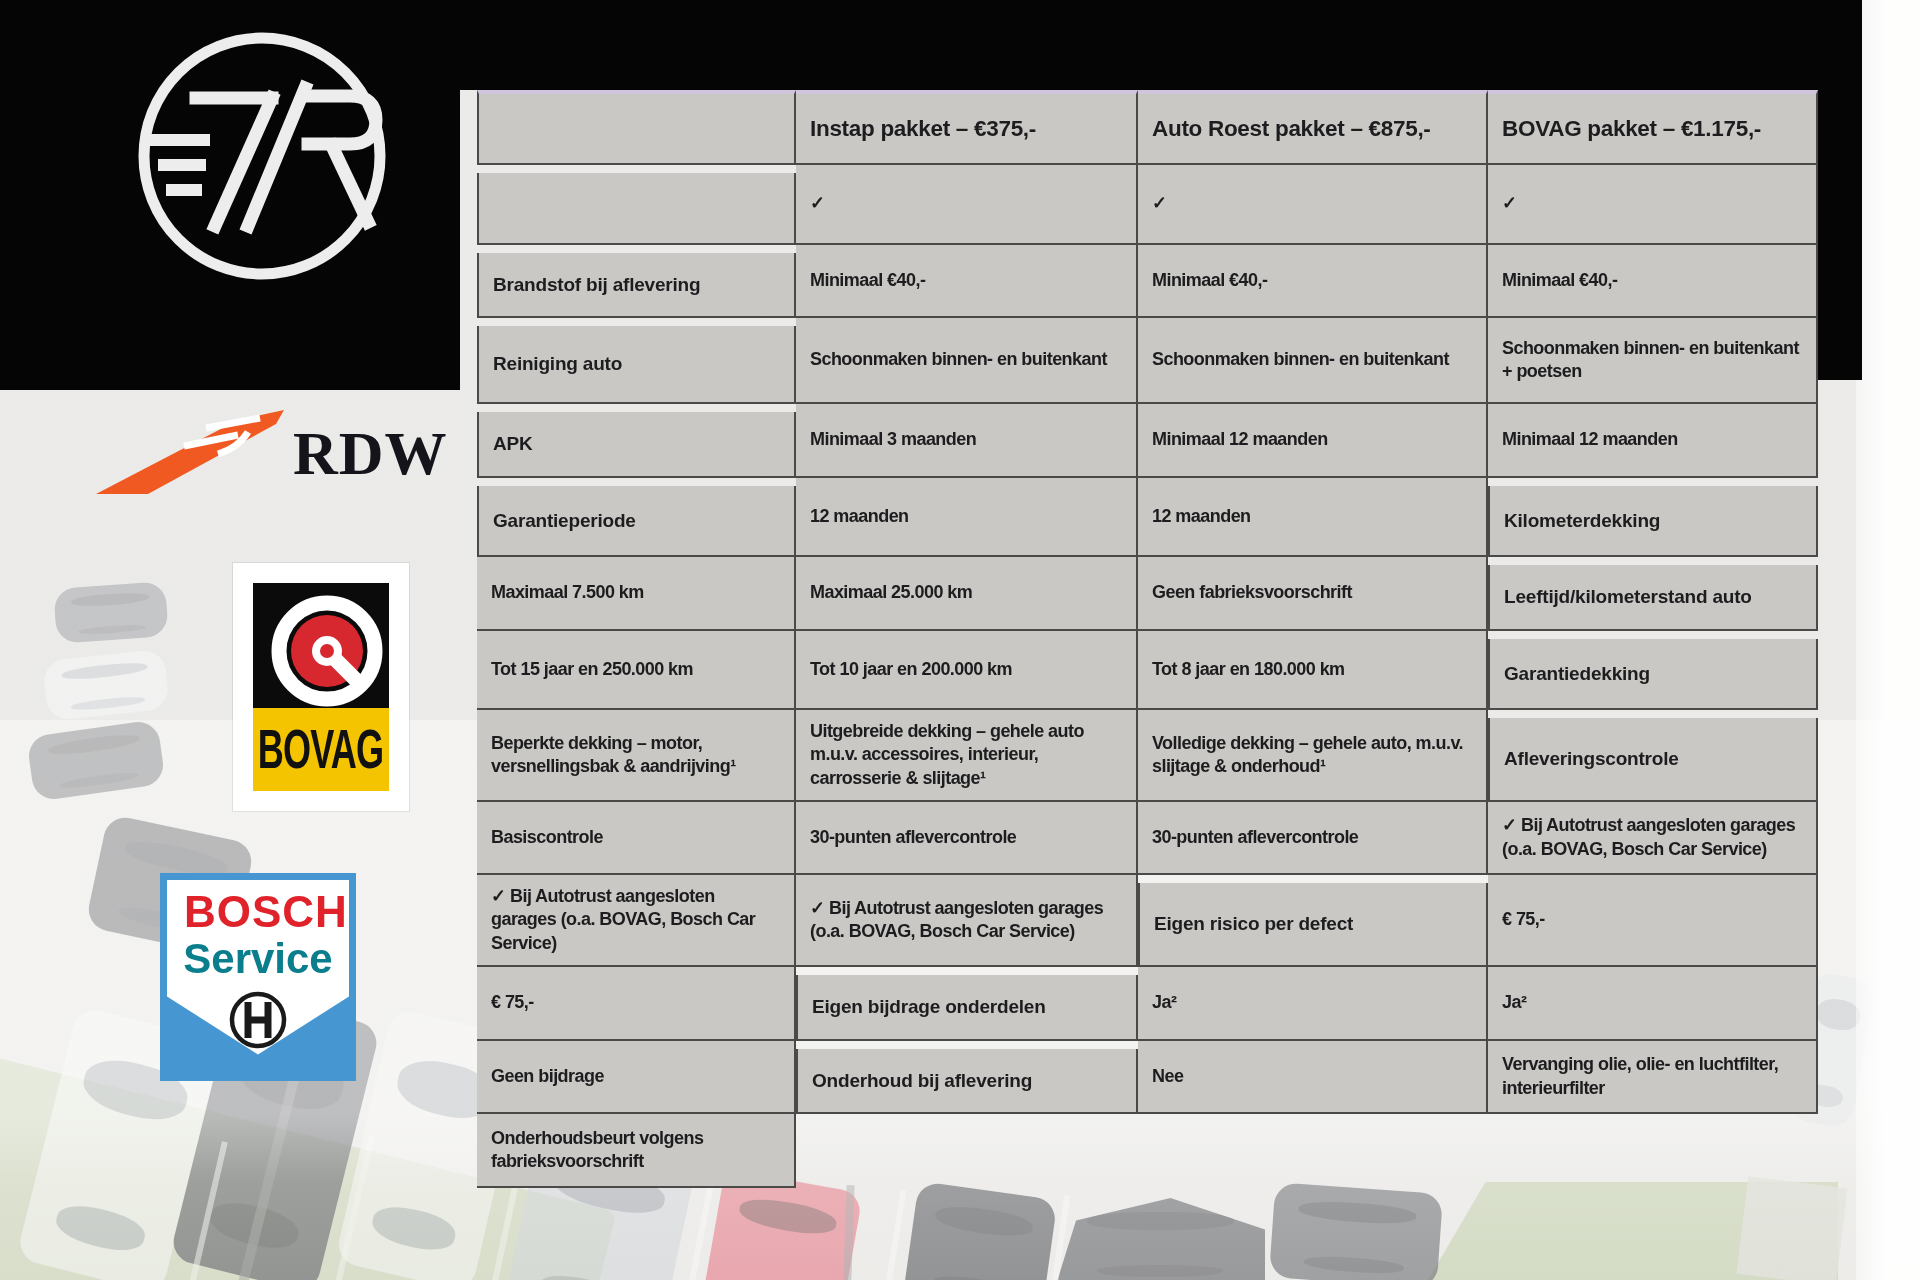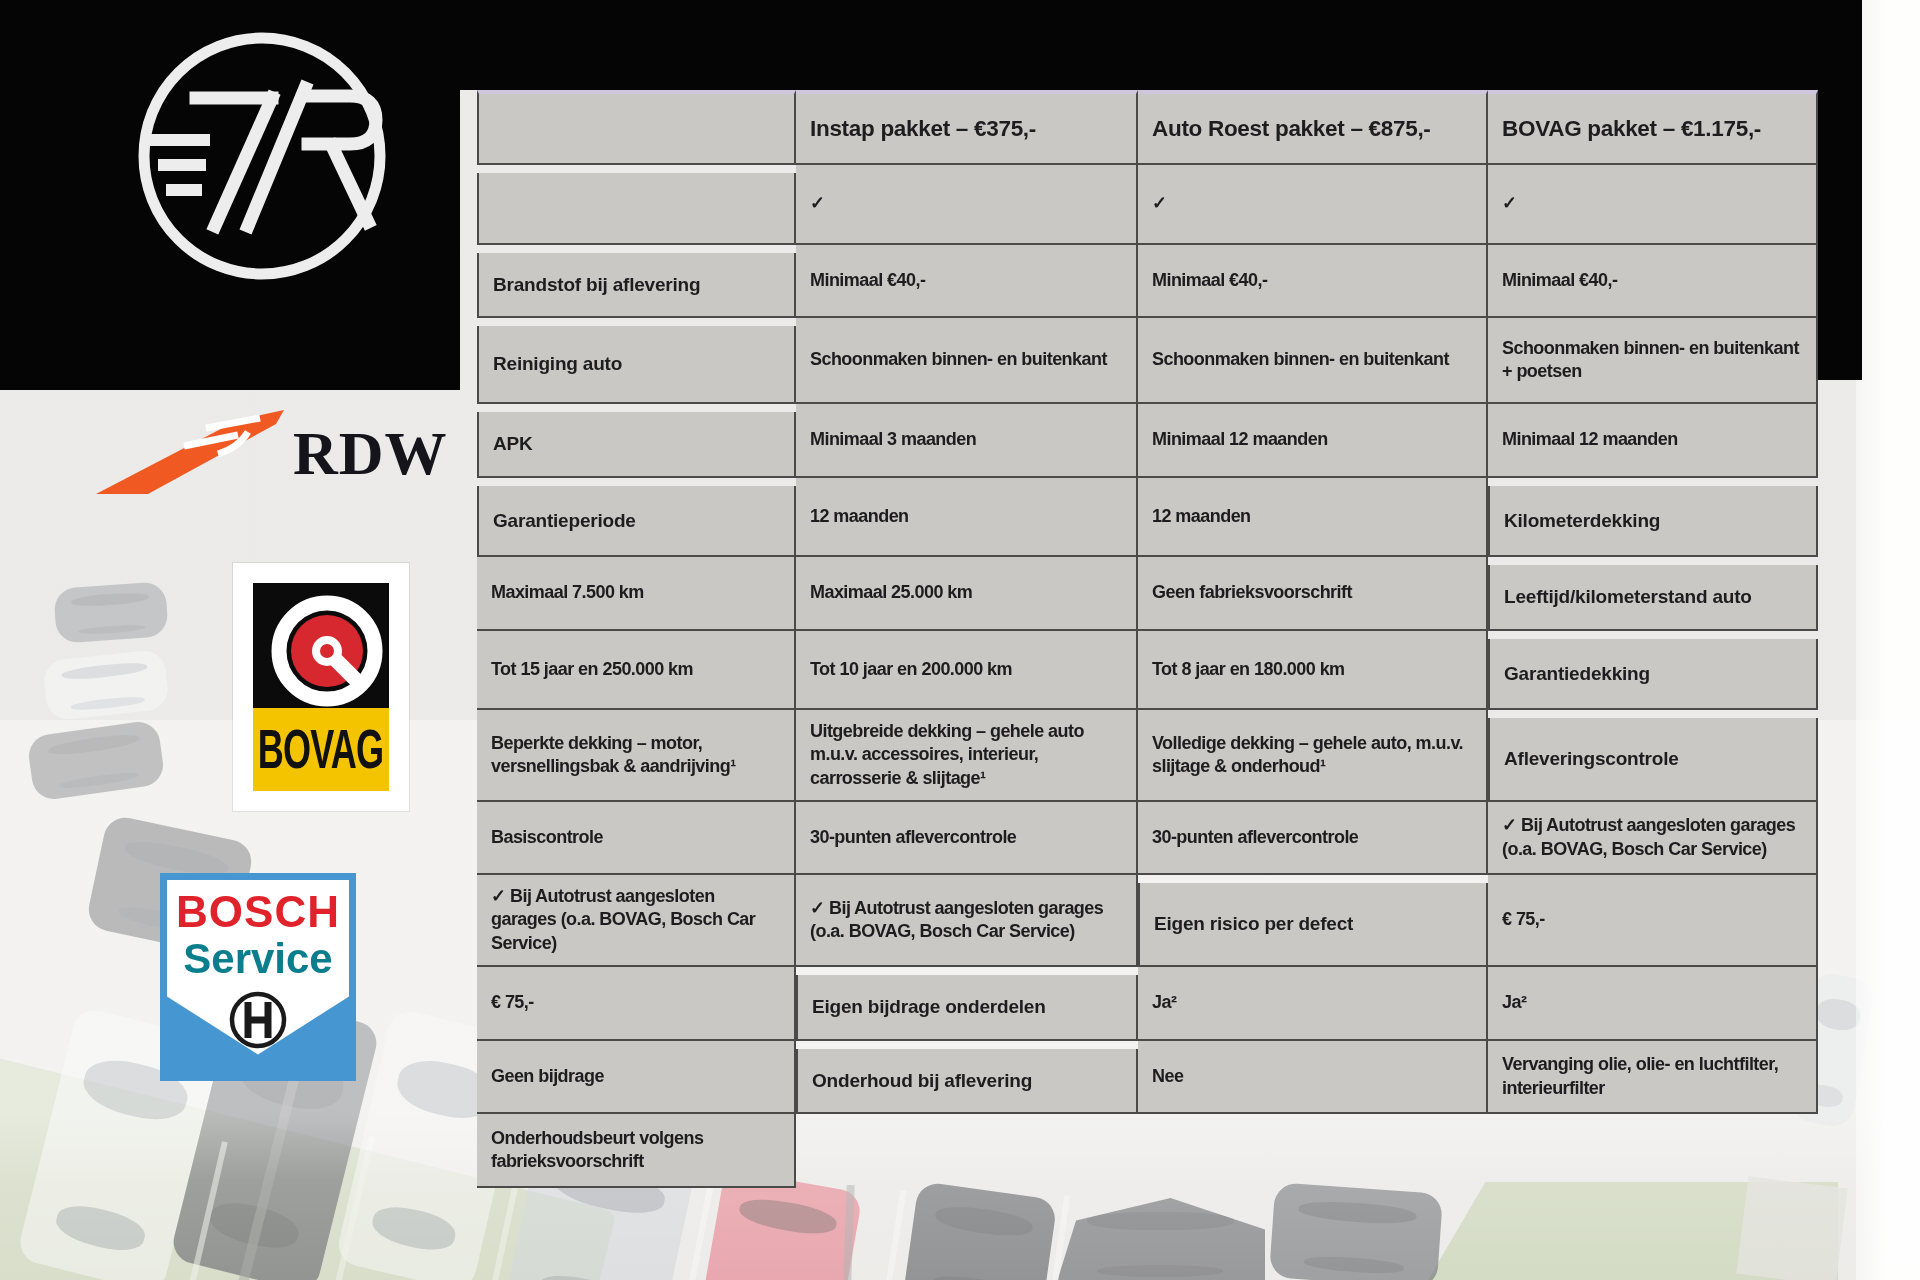--- a/index.html
+++ b/index.html
@@ -46,22 +46,22 @@
   .rdw-text{position:absolute;left:205px;top:16px;font-family:"Liberation Serif",serif;
     font-size:62px;font-weight:600;color:#14141a;letter-spacing:1px;}
   .bovag{left:185px;top:563px;width:176px;height:248px;background:#ffffff;padding:20px;box-sizing:border-box;
     box-shadow:0 0 0 1px rgba(0,0,0,.08);margin-left:48px;}
   .bovag-top{position:relative;width:100%;height:60%;background:#0b0b0b;}
   .bovag-bottom{width:100%;height:40%;background:#f5c400;display:flex;align-items:center;justify-content:center;}
   .bovag-word{font-size:44px;font-weight:bold;color:#111;transform:scale(.82,1.25);letter-spacing:-1px;}
   .bosch{left:160px;top:873px;width:196px;height:208px;background:#4596d1;}
   .bosch-inner{position:absolute;left:7px;top:7px;width:182px;height:194px;background:#ffffff;
     clip-path:polygon(0 0,100% 0,100% 60%,50% 90%,0 60%);}
-  .bosch-word1{position:absolute;left:0;top:14px;width:100%;text-align:center;
-    font-size:44px;font-weight:bold;color:#e0222a;letter-spacing:1px;}
+  .bosch-word1{position:absolute;left:0;top:14px;width:100%;
+    font-size:44px;font-weight:bold;color:#e0222a;letter-spacing:1px;padding-left:24px;}
   .bosch-word2{position:absolute;left:0;top:62px;width:100%;text-align:center;
     font-size:42px;font-weight:bold;color:#0a7e8c;}
   .bosch-anchor{position:absolute;left:63px;top:112px;}
 
   
   #pkg-table{position:absolute;left:477px;top:90px;width:1378px;display:grid;
     grid-template-columns:319px 342px 350px 330px;}
   .cell{background:#c9c8c5;border-right:2px solid #4a4a49;border-bottom:2px solid #4a4a49;
     box-sizing:border-box;display:flex;align-items:center;padding:8px 12px 8px 14px;
     color:#1d1d1f;font-weight:bold;}

